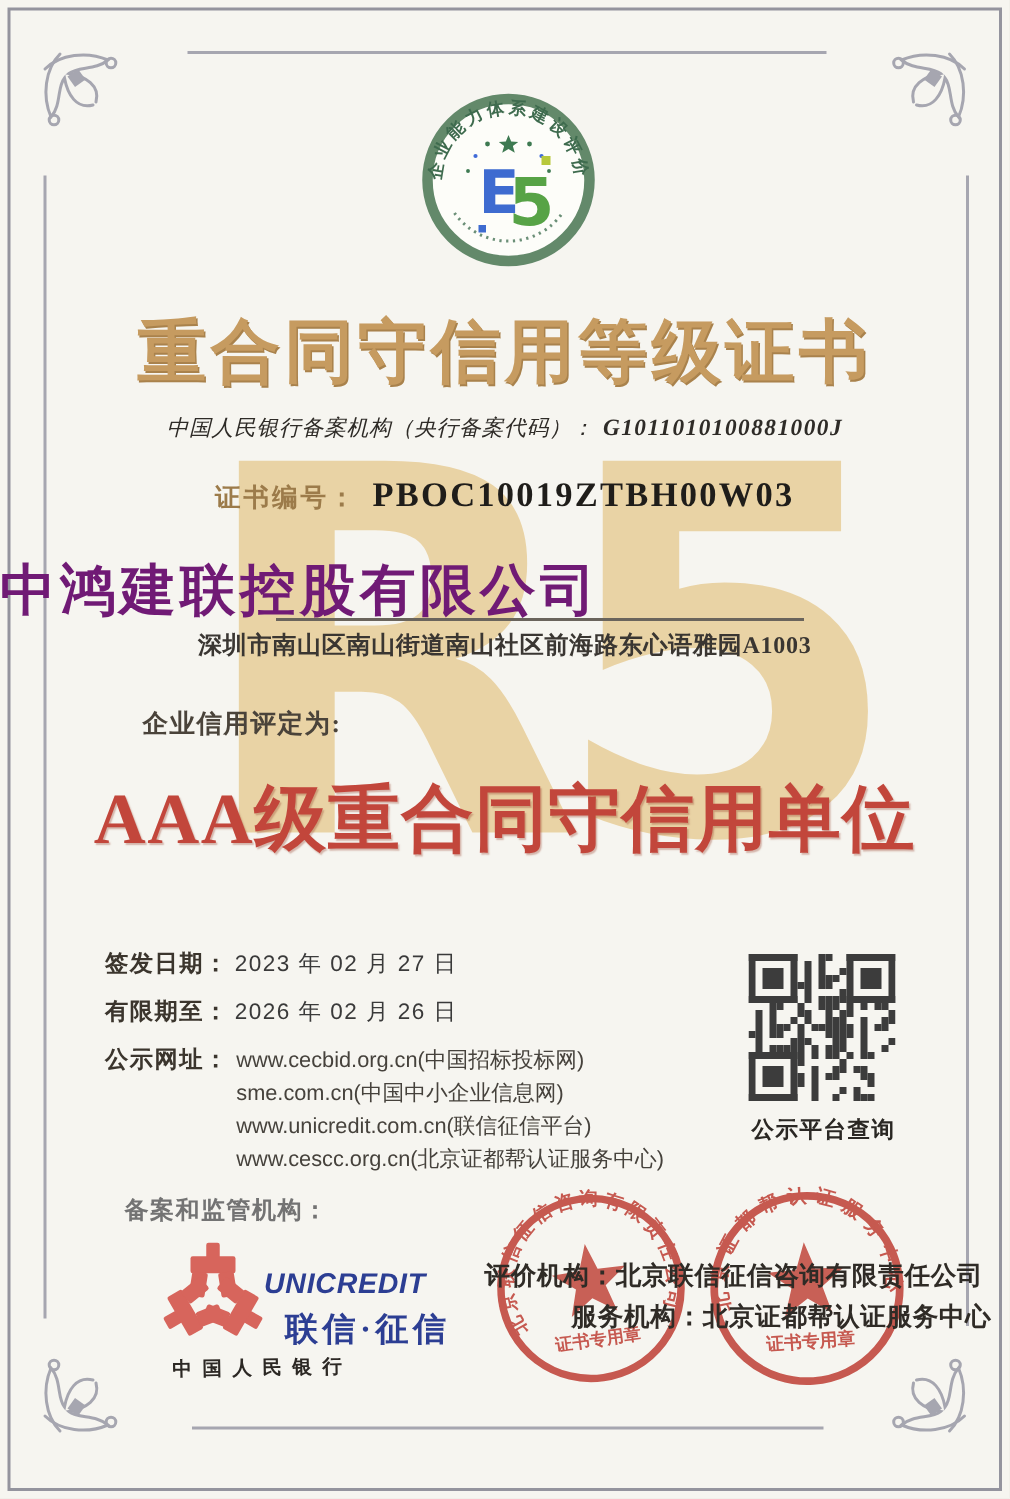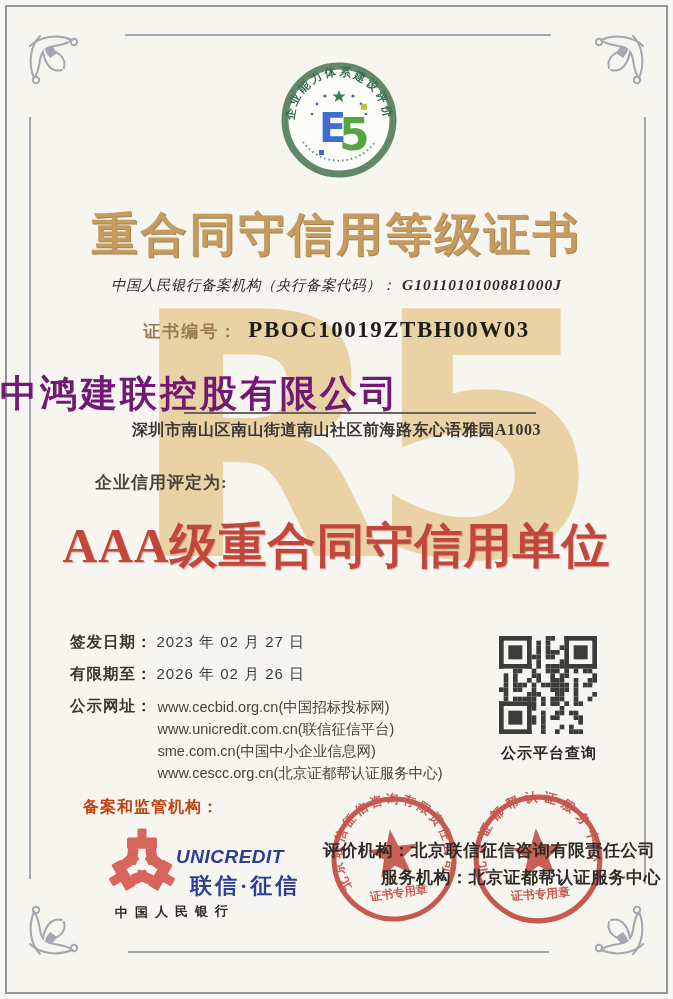--- a/index.html
+++ b/index.html
@@ -63,21 +63,21 @@
   .row-valid{left:70px; top:664px;}
   .row-web{left:70px; top:696px; display:flex;}
   .weblist{font-family:"Liberation Sans", sans-serif; font-size:14.5px; color:#46423c; margin-left:5px;}
   .weblist div{line-height:22px;}
   
   .qr{position:absolute; left:499px; top:636px; width:98px; height:98px; z-index:2;}
   .qr-caption{position:absolute; left:489px; top:744px; width:120px; z-index:2;
     text-align:center; font-size:15px; font-weight:bold; color:#2a2723; letter-spacing:1px;}
   
   .regulator-label{position:absolute; left:83px; top:797px; z-index:2;
-    font-size:16px; font-weight:bold; color:#c2410c; letter-spacing:1px;}
+    font-size:16px; font-weight:bold; color:#737373; letter-spacing:1px;}
   .pboc-logo{position:absolute; left:94px; top:824px; width:96px; height:78px; z-index:2;}
   .pboc-name{position:absolute; left:80px; top:903px; width:190px; z-index:2;
     text-align:center; font-size:13px; font-weight:bold; color:#2c2824; letter-spacing:7px; transform:rotate(-1deg);}
   .unicredit-en{position:absolute; left:176px; top:846px; z-index:2;
     font-family:"Liberation Sans", sans-serif; font-size:19px; font-weight:bold; font-style:italic;
     color:#2c3e93; letter-spacing:.5px;}
   .unicredit-cn{position:absolute; left:190px; top:871px; z-index:2;
     font-size:22px; font-weight:bold; color:#2c3e93; letter-spacing:3px;}
   .seal{position:absolute; z-index:3; opacity:.87;}
   .seal-left{left:328px; top:793px; width:132px; height:132px; transform:rotate(-8deg);}
@@ -180,22 +180,22 @@
   <div class="detail-row row-issue">
     <span class="lbl">签发日期：</span><span class="val">2023 年 02 月 27 日</span>
   </div>
   <div class="detail-row row-valid">
     <span class="lbl">有限期至：</span><span class="val">2026 年 02 月 26 日</span>
   </div>
   <div class="detail-row row-web">
     <span class="lbl">公示网址：</span>
     <div class="weblist">
       <div>www.cecbid.org.cn(中国招标投标网)</div>
+      <div>sme.com.cn(中国中小企业信息网)</div>
       <div>www.unicredit.com.cn(联信征信平台)</div>
-      <div>sme.com.cn(中国中小企业信息网)</div>
       <div>www.cescc.org.cn(北京证都帮认证服务中心)</div>
     </div>
   </div>
 
   <svg class="qr" id="qr" viewBox="0 0 98 98">
       <rect x="46.66666666666667" y="0" width="4.666666666666667" height="4.666666666666667" fill="#3c3c3c"></rect>
       <rect x="51.333333333333336" y="0" width="4.666666666666667" height="4.666666666666667" fill="#3c3c3c"></rect>
       <rect x="37.333333333333336" y="4.666666666666667" width="4.666666666666667" height="4.666666666666667" fill="#3c3c3c"></rect>
       <rect x="46.66666666666667" y="4.666666666666667" width="4.666666666666667" height="4.666666666666667" fill="#3c3c3c"></rect>
       <rect x="37.333333333333336" y="9.333333333333334" width="4.666666666666667" height="4.666666666666667" fill="#3c3c3c"></rect>

